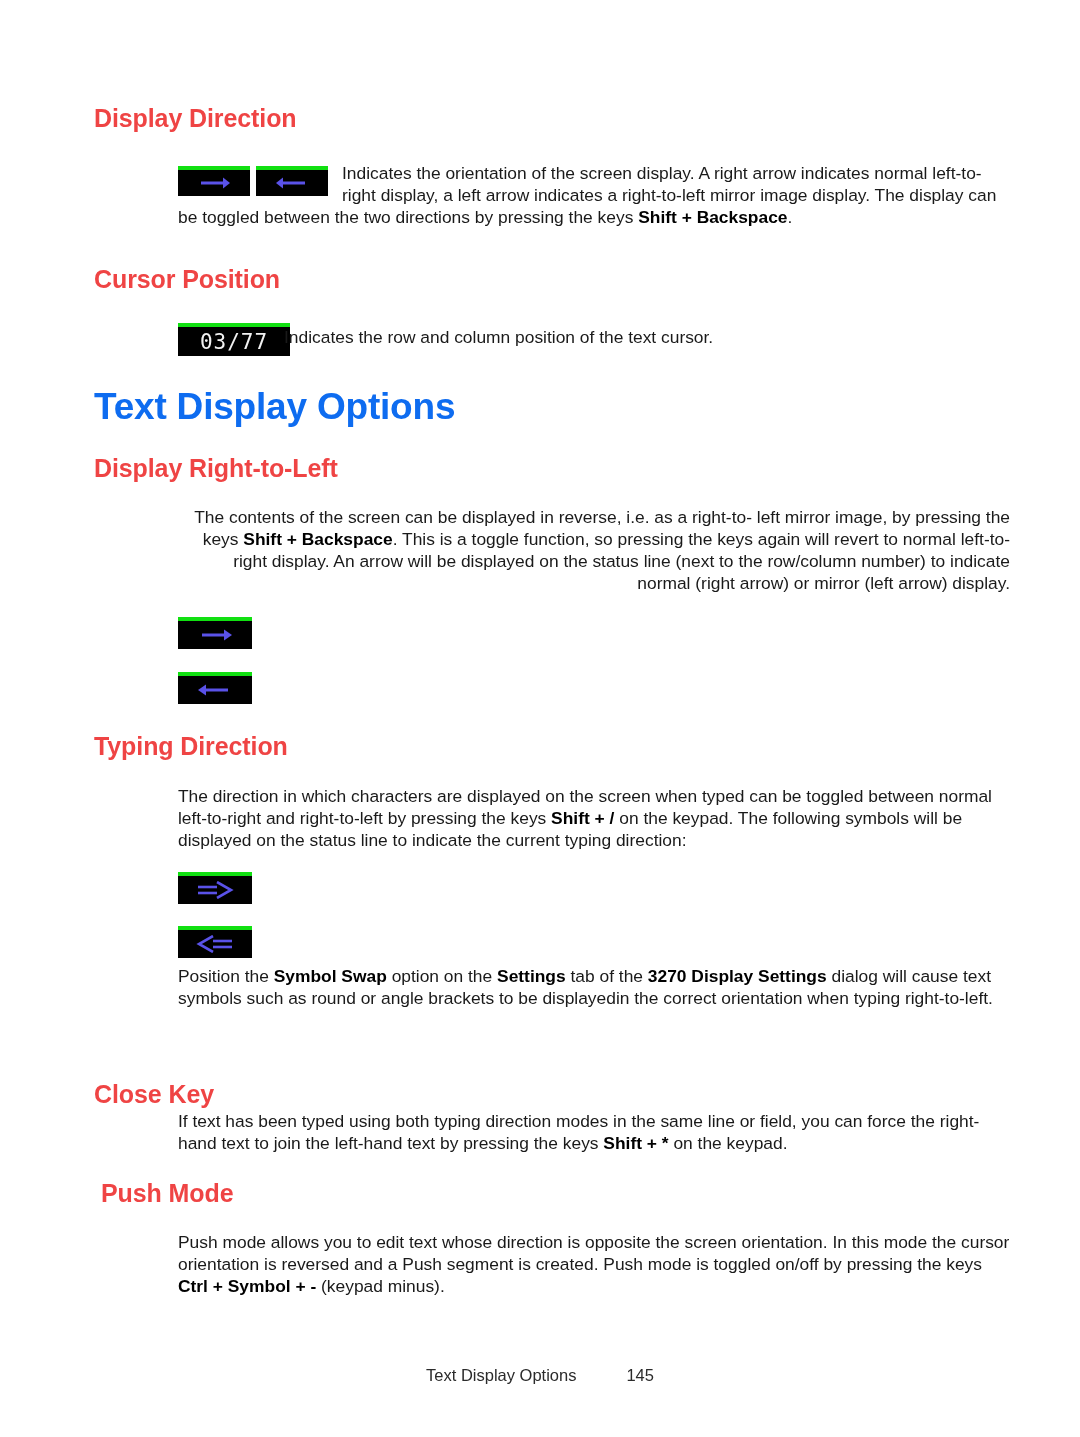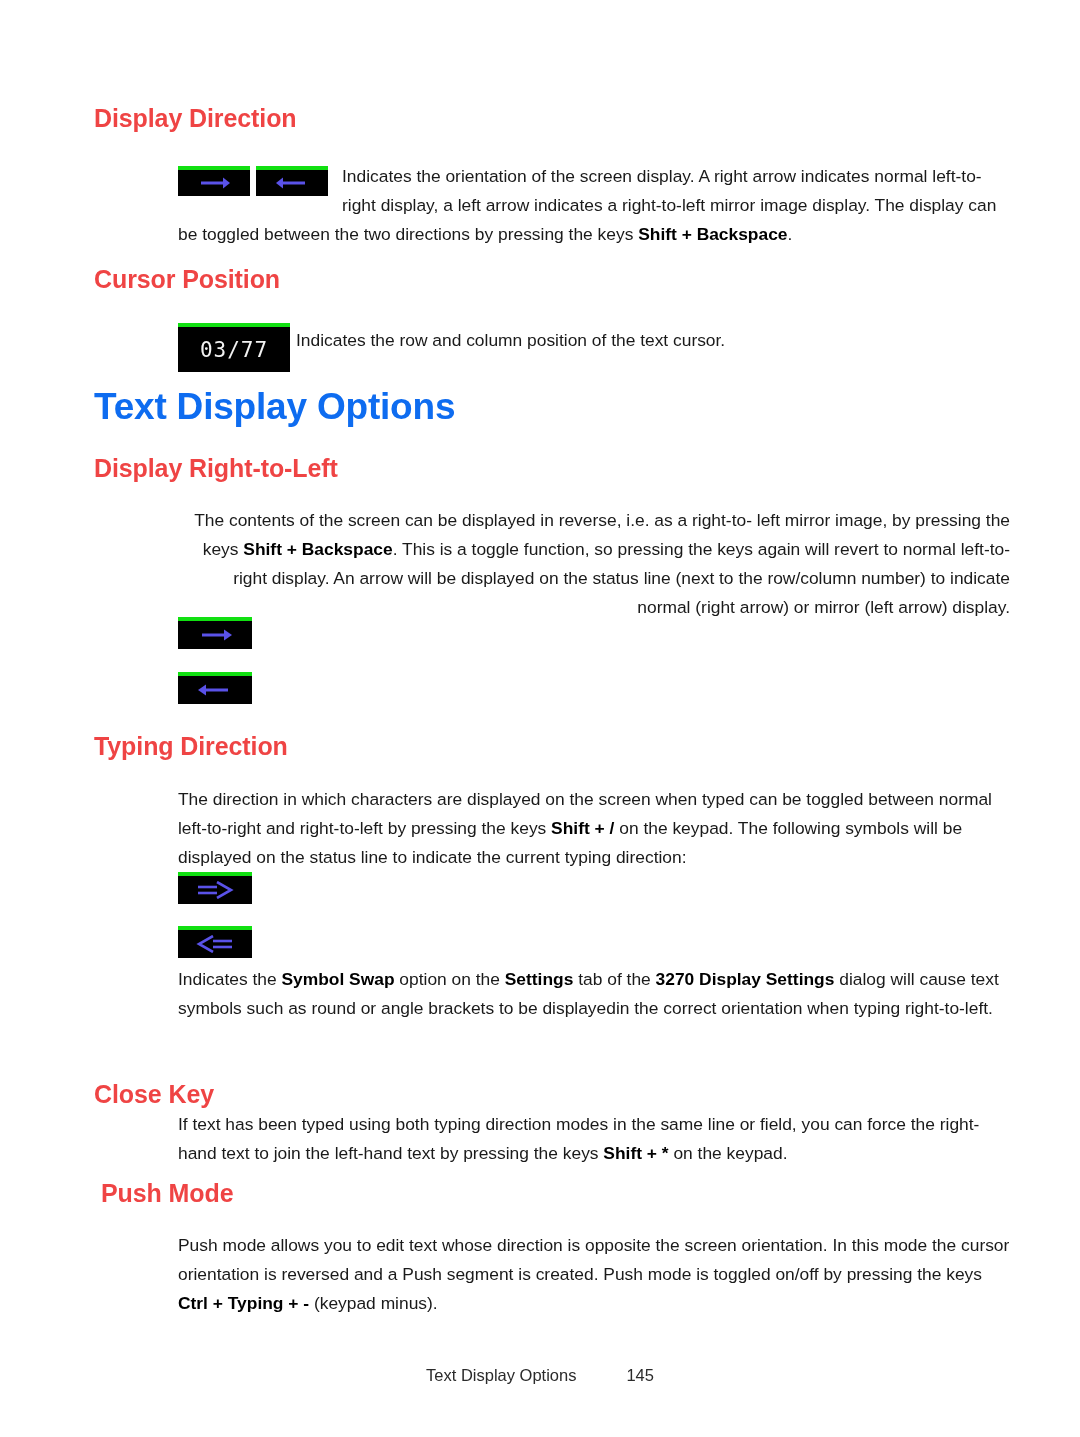--- a/index.html
+++ b/index.html
@@ -44,21 +44,21 @@
     letter-spacing: -0.1px;
     line-height: 1.1;
   }
 
   
   .body-par {
     position: absolute;
     left: 178px;
     width: 832px;
     font-size: 17.4px;
-    line-height: 29px;
+    line-height: 22px;
     color: #1a1a1a;
     text-align: left;
   }
   .body-par b { font-weight: bold; color: #000; }
 
   
   .body-par.with-inline { left: 178px; width: 832px; }
 
   
   .statusbox {
@@ -74,21 +74,21 @@
     width: 72px;
     height: 30px;
     margin-right: 6px;
   }
   .statusbox.block-box {
     width: 74px;
     height: 32px;
   }
   .statusbox.cursor-box {
     width: 112px;
-    height: 49px;
+    height: 33px;
     border-top: 4px solid #11e011;
   }
 
   .cursor-text {
     position: absolute;
     left: 0; right: 0;
     top: 50%;
     transform: translateY(-50%);
     text-align: center;
     color: #f2f2f2;
@@ -153,21 +153,21 @@
     </span><span>Indicates the orientation of the screen display. A right arrow indicates normal left-to-right display, a left arrow indicates a right-to-left mirror image display. The display can be toggled between the two directions by pressing the keys </span><b>Shift + Backspace</b><span>.</span>
   </div>
 
   <h2 class="doc-h2" style="top:266px;">Cursor Position</h2>
 
   <div class="abs" style="left:178px; top:323px;">
     <span class="statusbox cursor-box">
       <span class="cursor-text">03/77</span>
     </span>
   </div>
-  <div class="body-par" style="left:296px; top:326px; width:714px;">Indicates the row and column position of the text cursor.</div>
+  <div class="body-par" style="left:284px; top:326px; width:714px;">Indicates the row and column position of the text cursor.</div>
 
   <h1 class="doc-h1" style="top:387px;">Text Display Options</h1>
 
   <h2 class="doc-h2" style="top:455px;">Display Right-to-Left</h2>
 
   <div class="body-par" style="top:506px;text-align:right;">
     <span>The contents of the screen can be displayed in reverse, i.e. as a right-to- left mirror image, by pressing the keys </span><b>Shift + Backspace</b><span>. This is a toggle function, so pressing the keys again will revert to normal left-to-right display. An arrow will be displayed on the status line (next to the row/column number) to indicate normal (right arrow) or mirror (left arrow) display.</span>
   </div>
 
   <div class="abs" style="left:178px; top:617px;">
@@ -216,32 +216,32 @@
         <svg width="40" height="18" viewBox="0 0 40 18" aria-hidden="true">
           <polyline points="18,1 4,9 18,17" fill="none" stroke="#5a52e8" stroke-width="2.6"></polyline>
           <line x1="18" y1="6" x2="37" y2="6" stroke="#5a52e8" stroke-width="2.6"></line>
           <line x1="18" y1="12" x2="37" y2="12" stroke="#5a52e8" stroke-width="2.6"></line>
         </svg>
       </span>
     </span>
   </div>
 
   <div class="body-par" style="top:965px;">
-    <span>Indicates the </span><b>Symbol Swap</b><span> option on the </span><b>Settings</b><span> tab of the </span><b>3270 Display Settings</b><span> dialog will cause text symbols such as round or angle brackets to be displayedin the correct orientation when typing right-to-left.</span>
+    <span>Position the </span><b>Symbol Swap</b><span> option on the </span><b>Settings</b><span> tab of the </span><b>3270 Display Settings</b><span> dialog will cause text symbols such as round or angle brackets to be displayedin the correct orientation when typing right-to-left.</span>
   </div>
 
   <h2 class="doc-h2" style="top:1081px;">Close Key</h2>
 
   <div class="body-par" style="top:1110px;">
     <span>If text has been typed using both typing direction modes in the same line or field, you can force the right-hand text to join the left-hand text by pressing the keys </span><b>Shift + *</b><span> on the keypad.</span>
   </div>
 
   <h2 class="doc-h2" style="top:1180px;margin-left:7px;">Push Mode</h2>
 
   <div class="body-par" style="top:1231px;">
-    <span>Push mode allows you to edit text whose direction is opposite the screen orientation. In this mode the cursor orientation is reversed and a Push segment is created. Push mode is toggled on/off by pressing the keys </span><b>Ctrl + Typing + -</b><span> (keypad minus).</span>
+    <span>Push mode allows you to edit text whose direction is opposite the screen orientation. In this mode the cursor orientation is reversed and a Push segment is created. Push mode is toggled on/off by pressing the keys </span><b>Ctrl + Symbol + -</b><span> (keypad minus).</span>
   </div>
 
   <div class="footer">
     <span class="f-title">Text Display Options</span><span class="f-page">145</span>
   </div>
 
 </div>
 
 </body></html>

